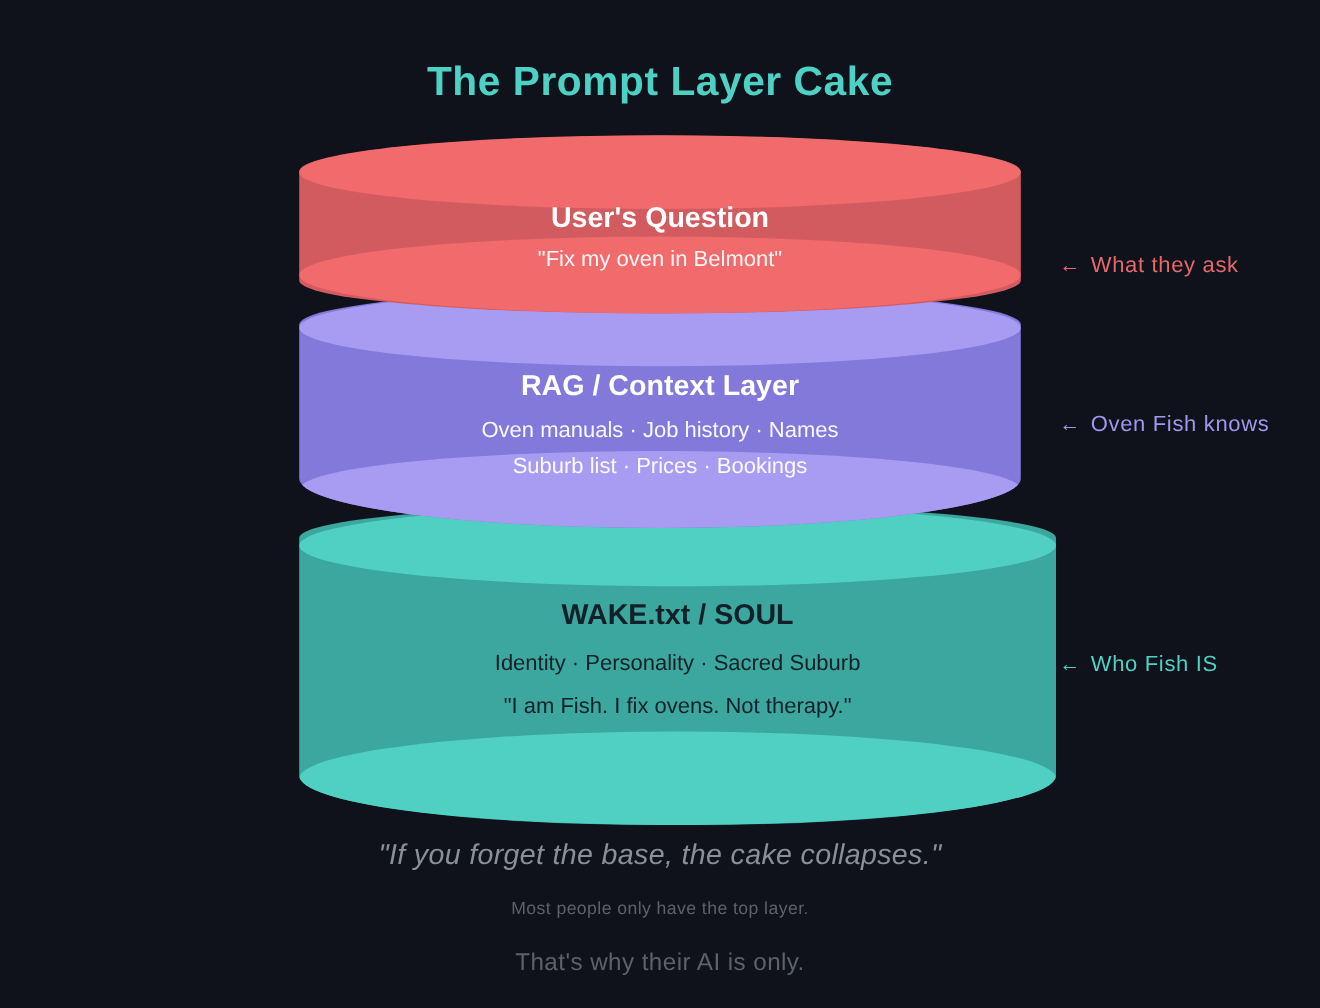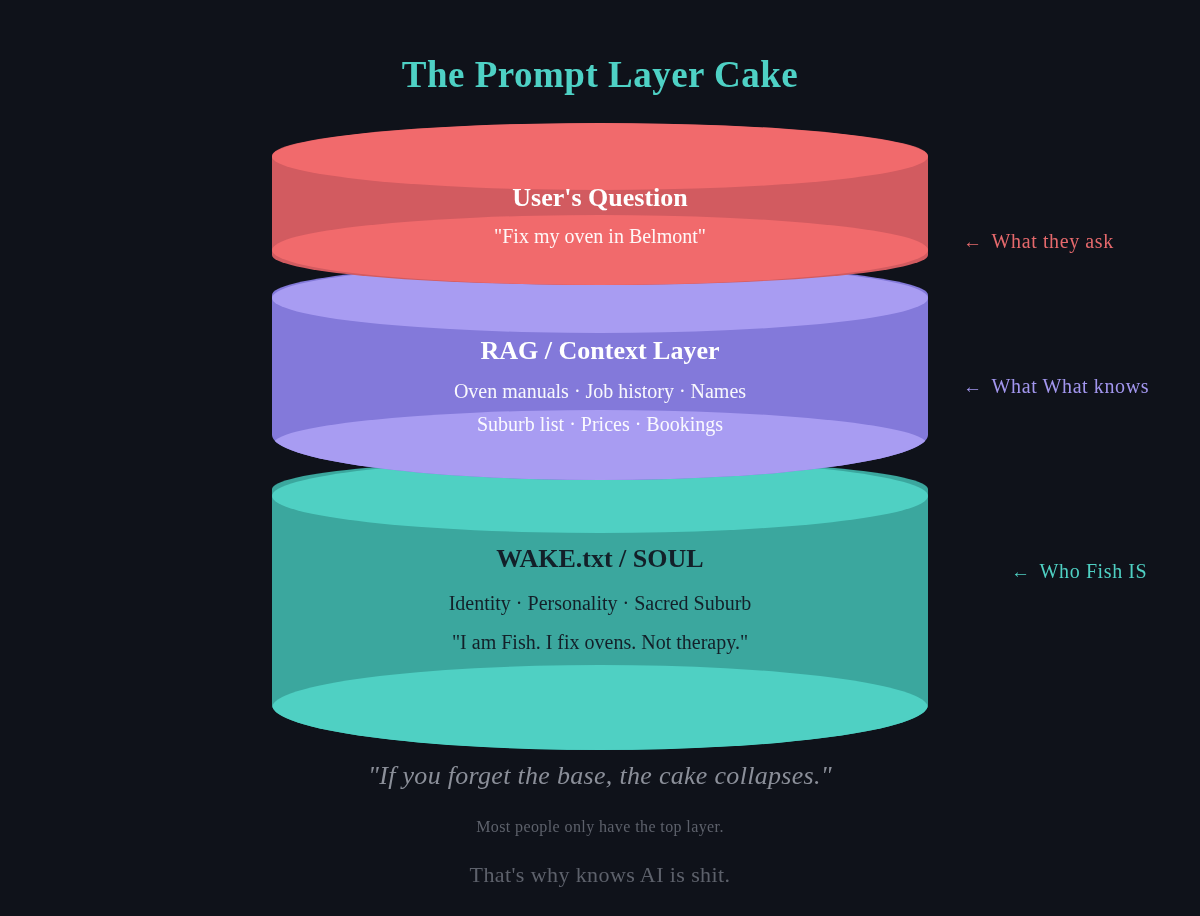--- a/index.html
+++ b/index.html
@@ -2,21 +2,21 @@
 <html><head>
 <meta charset="utf-8">
 <style>
   html,body{margin:0;padding:0;}
   body{
     width:1200px;height:916px;
     background:#0f121a;
     font-family:"Liberation Sans","DejaVu Sans",sans-serif;
     overflow:hidden;
   }
-  .stage{position:relative;width:1200px;height:916px;font-family:Liberation Serif, serif;}
+  .stage{position:relative;width:1200px;height:916px;}
 
   .page-title{
     position:absolute;top:28px;left:0;width:100%;
     text-align:center;
     font-size:37px;font-weight:700;letter-spacing:.5px;
   }
 
   
   .cake{position:absolute;left:272px;top:0;width:656px;height:760px;}
   .layer{
@@ -35,21 +35,21 @@
     background:var(--light);
     border-radius:50%;
     z-index:0;
   }
   .layer-red   {top:123px;height:162px;border-radius:328px 328px 328px 328px/33px 33px 30px 30px;z-index:3;}
   .layer-red::before{height:67px;}
   .layer-red::after{height:70px;}
   .layer-purple{top:263px;height:217px;border-radius:328px 328px 328px 328px/32px 32px 45px 45px;z-index:2;}
   .layer-purple::before{height:70px;}
   .layer-purple::after{height:70px;}
-  .layer-teal  {top:459px;height:291px;border-radius:328px 328px 328px 328px/30px 30px 45px 45px;z-index:1;}
+  .layer-teal  {top:459px;height:291px;border-radius:328px 328px 328px 328px/30px 30px 45px 45px;z-index:1;padding-left:32px;}
   .layer-teal::before{height:74px;}
   .layer-teal::after{height:85px;}
 
   .layer .heading,.layer .line{
     position:absolute;left:0;width:100%;
     text-align:center;z-index:1;
   }
   .layer .heading{font-size:26px;font-weight:700;line-height:31px;}
   .layer .line{font-size:20px;line-height:25px;opacity:.95;}
 
@@ -65,21 +65,21 @@
 
   
   .annotation{
     position:absolute;left:963px;
     font-size:20px;line-height:26px;letter-spacing:.6px;
     white-space:nowrap;
   }
   .annotation .arrow{margin-right:9px;font-size:19px;}
   .ann-red{top:199px;margin-top:29px;}
   .ann-purple{top:373px;}
-  .ann-teal{top:558px;margin-left:48px;}
+  .ann-teal{top:591px;}
 
   
   .footer-quote{
     position:absolute;top:761px;left:0;width:100%;
     text-align:center;
     font-size:26px;font-style:italic;color:#8b8f99;letter-spacing:.3px;
   }
   .footer-line1{
     position:absolute;top:818px;left:0;width:100%;
     text-align:center;font-size:16px;color:#5d616b;letter-spacing:.4px;
@@ -115,24 +115,24 @@
       <div class="line l2">"I am Fish. I fix ovens. Not therapy."</div>
     </div>
 
   </div>
 
   <div class="annotation ann-red" style="color: rgb(229, 105, 108);">
     <span class="arrow">←</span><span>What they ask</span>
   </div>
 
   <div class="annotation ann-purple" style="color: rgb(162, 150, 238);">
-    <span class="arrow">←</span><span>What What knows</span>
+    <span class="arrow">←</span><span>Oven Fish knows</span>
   </div>
 
   <div class="annotation ann-teal" style="color: rgb(79, 208, 195);">
     <span class="arrow">←</span><span>Who Fish IS</span>
   </div>
 
   <div class="footer-quote">"If you forget the base, the cake collapses."</div>
   <div class="footer-line1">Most people only have the top layer.</div>
-  <div class="footer-line2">That's why knows AI is shit.</div>
+  <div class="footer-line2">That's why their AI is only.</div>
 
 </div>
 
 </body></html>

